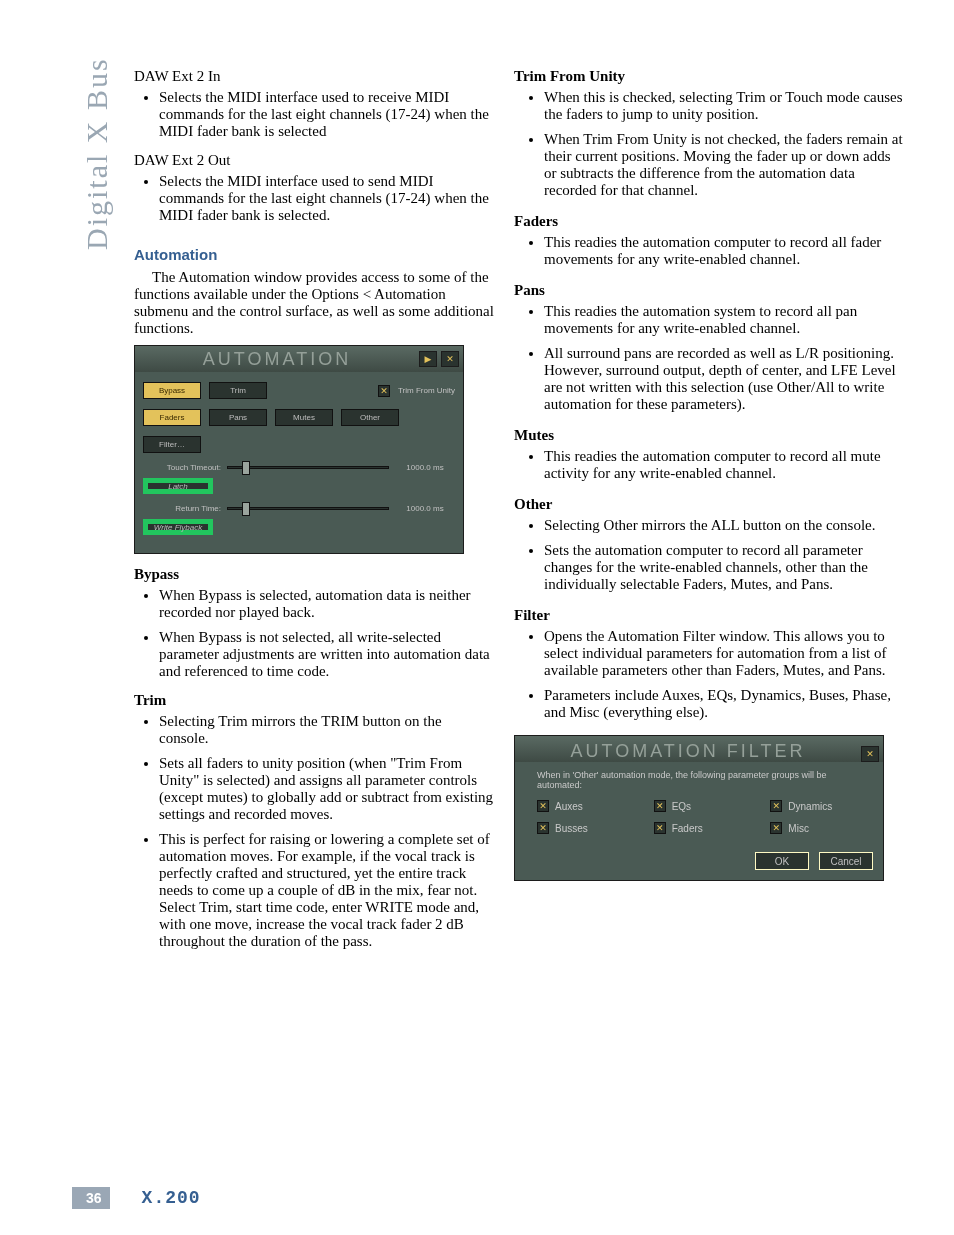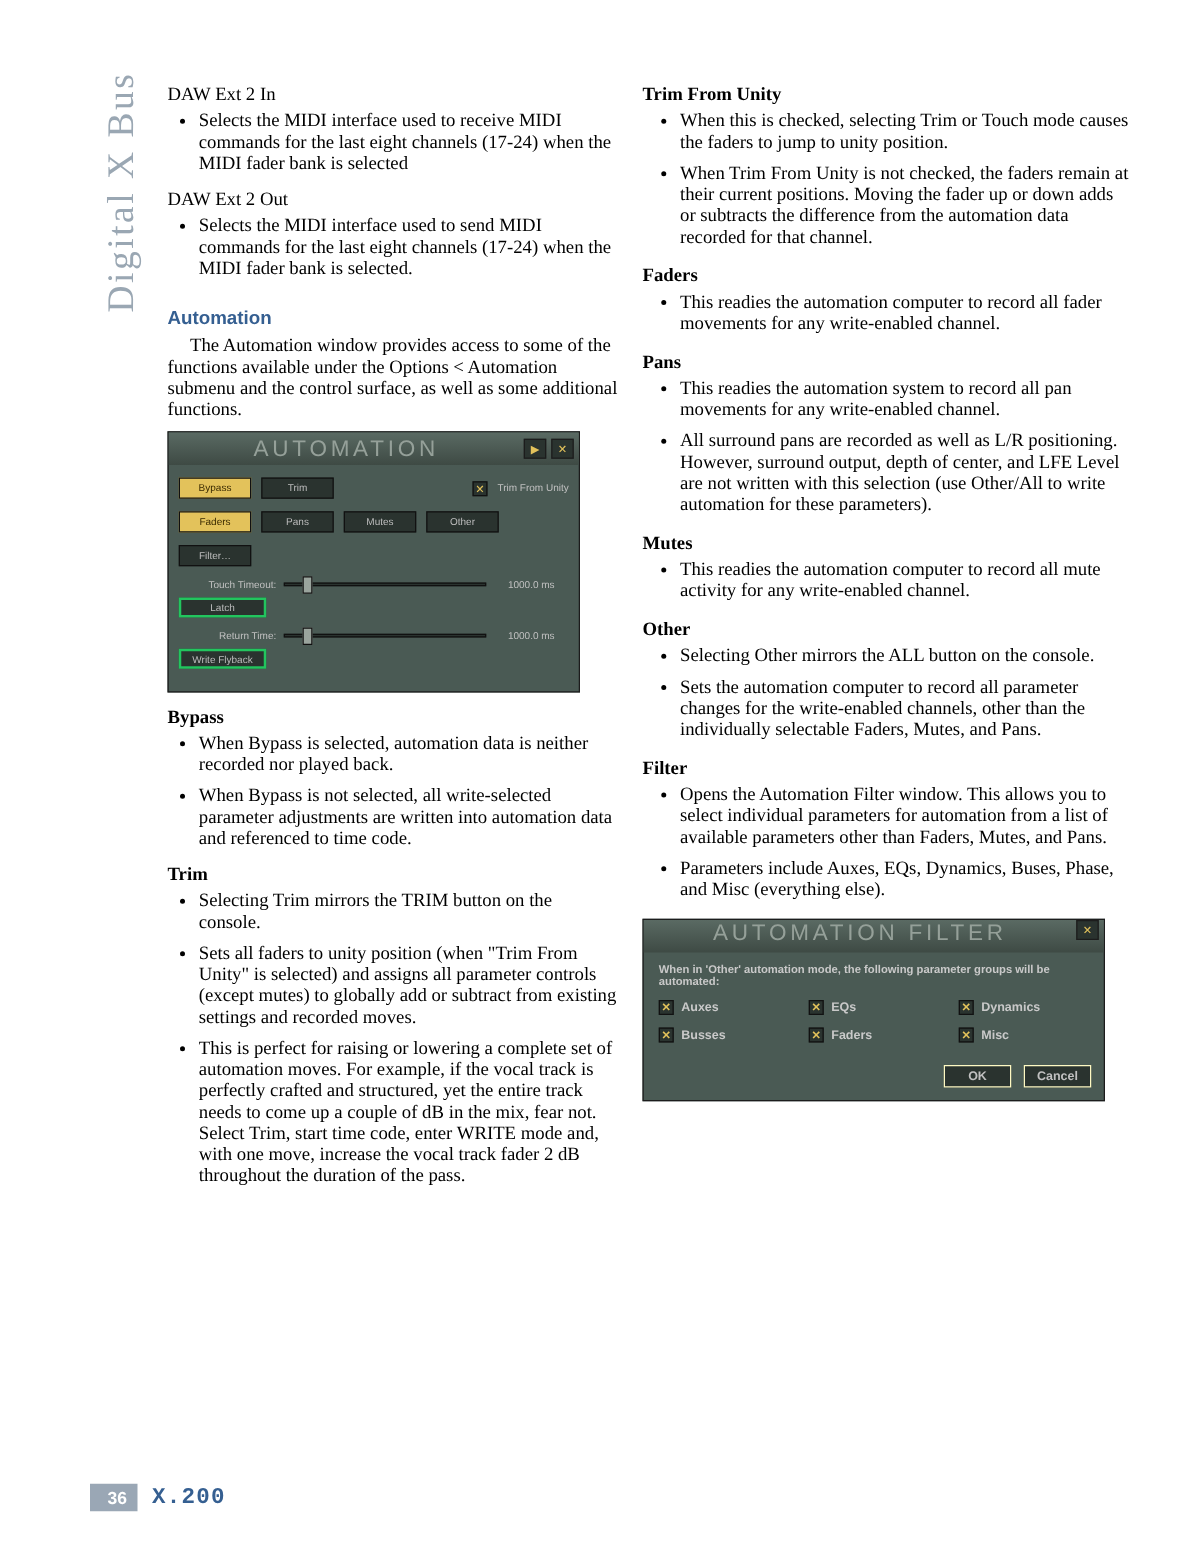--- a/index.html
+++ b/index.html
@@ -149,54 +149,54 @@
   .slider-label{width:78px;text-align:right;font-size:8px;color:#c0c0c0;}
   .slider-track{
     flex:1;height:3px;background:#2a332f;border:1px solid #111;position:relative;
   }
   .slider-thumb{
     position:absolute;top:-6px;left:14px;width:8px;height:14px;background:#9aa49d;border:1px solid #111;
   }
   .slider-val{width:60px;text-align:center;font-size:8px;color:#c0c0c0;}
   .side-btn{
     width:70px;height:16px;
-    background:var(--btn-dark);border:2px solid #22c55e;color:#bdbdbd;font-size:8px;display:flex;align-items:center;justify-content:center;margin-bottom:10px;
+    background:var(--btn-dark);border:5px solid #22c55e;color:#bdbdbd;font-size:8px;display:flex;align-items:center;justify-content:center;margin-bottom:10px;font-style:italic;
   }
 
   
   .afPanel{
     margin:6px 0 0 0;
     width:370px;
     background:var(--panel);
     border:1px solid #1c1c1c;
     font-family:Arial,Helvetica,sans-serif;
     color:#c9c9c9;
     font-size:10px;
   }
   .af-title{
-    display:flex;align-items:flex-start;height:26px;padding:0 4px;
+    display:flex;align-items:flex-end;height:26px;padding:0 4px;
     background:linear-gradient(#5a6a63,#3e4a44);
   }
   .af-title-text{
     flex:1;text-align:center;font-size:18px;letter-spacing:3px;color:#95a099;
   }
-  .af-body{padding:8px 10px 10px 12px;font-weight:bold;}
+  .af-body{padding:8px 10px 10px 22px;}
   .af-desc{font-size:9px;color:#c9c9c9;margin-bottom:10px;}
   .af-grid{
     display:grid;grid-template-columns:repeat(3,1fr);gap:10px 14px;margin-bottom:18px;
   }
   .af-item{display:flex;align-items:center;gap:6px;}
   .af-buttons{display:flex;justify-content:flex-end;gap:10px;}
   .dlg-btn{
     width:54px;height:18px;background:var(--btn-dark);border:1px solid #fef9c3;color:#c0c0c0;font-size:10px;display:flex;align-items:center;justify-content:center;
   }
 
   
   .footer{
-    position:absolute;left:72px;bottom:26px;display:flex;align-items:center;gap:12px;text-align:right;
+    position:absolute;left:72px;bottom:26px;display:flex;align-items:center;gap:32px;text-align:right;
   }
   .pg-badge{
     background:#9aa7b5;color:#fff;font-weight:bold;font-family:Arial,Helvetica,sans-serif;
     padding:3px 8px 3px 14px;font-size:14px;
   }
   .model{font-family:Liberation Mono, monospace;font-weight:bold;color:var(--blue);font-size:18px;letter-spacing:1px;}
 </style>
 </head>
 <body>
 

